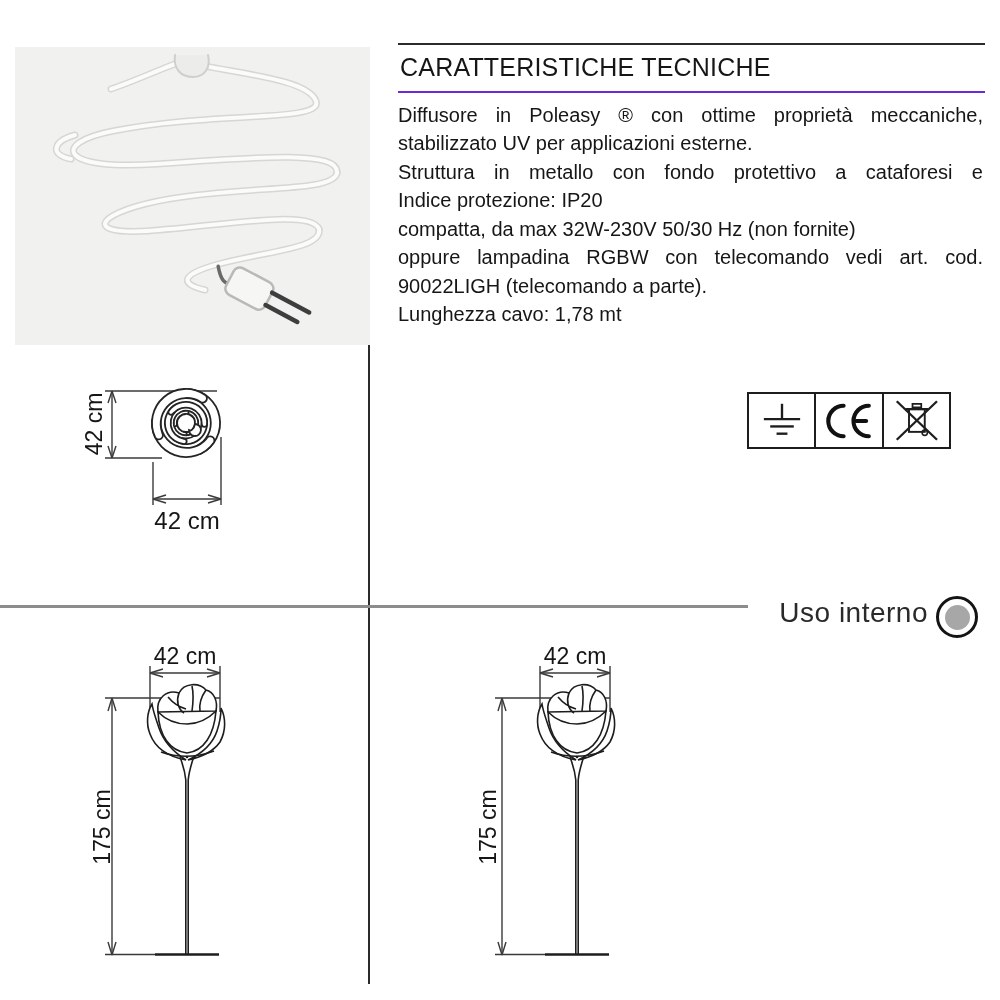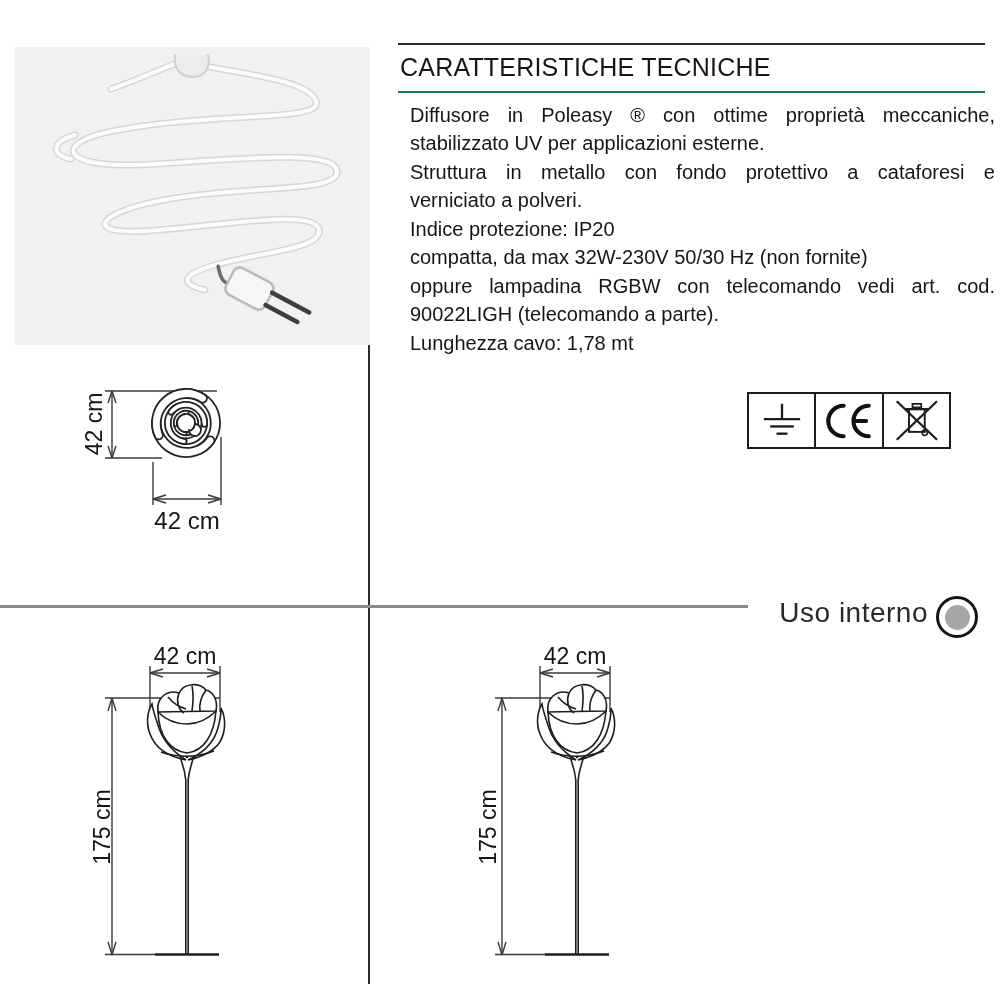--- a/index.html
+++ b/index.html
@@ -6,24 +6,24 @@
   body{width:1000px;height:1000px;position:relative;overflow:hidden;
        font-family:"Liberation Sans",sans-serif;color:#1a1a1a;}
   .abs{position:absolute;}
   
   #photo{left:15px;top:47px;width:355px;height:298px;background:#f1f1f0;}
   
   #v-divider{left:368px;top:345px;width:2px;height:639px;background:#2b2b2b;}
   #h-divider{left:0;top:605px;width:748px;height:3px;background:#8c8c8c;}
   
   #tech-head{left:398px;top:43px;width:585px;border-top:2px solid #2b2b2b;
-             border-bottom:2px solid #15803d;padding:8px 0 9px 2px;
+             border-bottom:2px solid #6d28d9;padding:8px 0 9px 2px;
              font-size:25px;letter-spacing:.2px;color:#161616;}
   
-  #specs{left:398px;top:101px;width:585px;font-size:20px;line-height:28.45px;color:#161616;margin-left:12px;}
+  #specs{left:398px;top:101px;width:585px;font-size:20px;line-height:28.45px;color:#161616;}
   .spec-line{width:100%;white-space:normal;}
   .spec-line.justify{text-align:justify;text-align-last:justify;}
   
   #cert-box{left:747px;top:392px;width:204px;height:57px;border:2px solid #1d1d1d;
             display:flex;box-sizing:border-box;}
   .cert-cell{flex:1;display:flex;align-items:center;justify-content:center;
              border-right:2px solid #1d1d1d;}
   .cert-cell:last-child{border-right:none;}
   
   #uso-label{left:758px;top:592px;width:170px;height:42px;font-size:28px;
@@ -73,21 +73,20 @@
 
 <div class="abs" id="v-divider"></div>
 <div class="abs" id="h-divider"></div>
 
 <div class="abs" id="tech-head">CARATTERISTICHE TECNICHE</div>
 
 <div class="abs" id="specs">
     <div class="spec-line justify">Diffusore in Poleasy ® con ottime proprietà meccaniche,</div>
     <div class="spec-line">stabilizzato UV per applicazioni esterne.</div>
     <div class="spec-line justify">Struttura in metallo con fondo protettivo a cataforesi e</div>
-    <div class="spec-line">verniciato a polveri.</div>
     <div class="spec-line">Indice protezione: IP20</div>
     <div class="spec-line">compatta, da max 32W-230V 50/30 Hz (non fornite)</div>
     <div class="spec-line justify">oppure lampadina RGBW con telecomando vedi art. cod.</div>
     <div class="spec-line">90022LIGH (telecomando a parte).</div>
     <div class="spec-line">Lunghezza cavo: 1,78 mt</div>
   </div>
 
 <div class="abs" id="cert-box">
   <div class="cert-cell">
     <svg viewBox="0 0 64 52" width="58" height="48">

